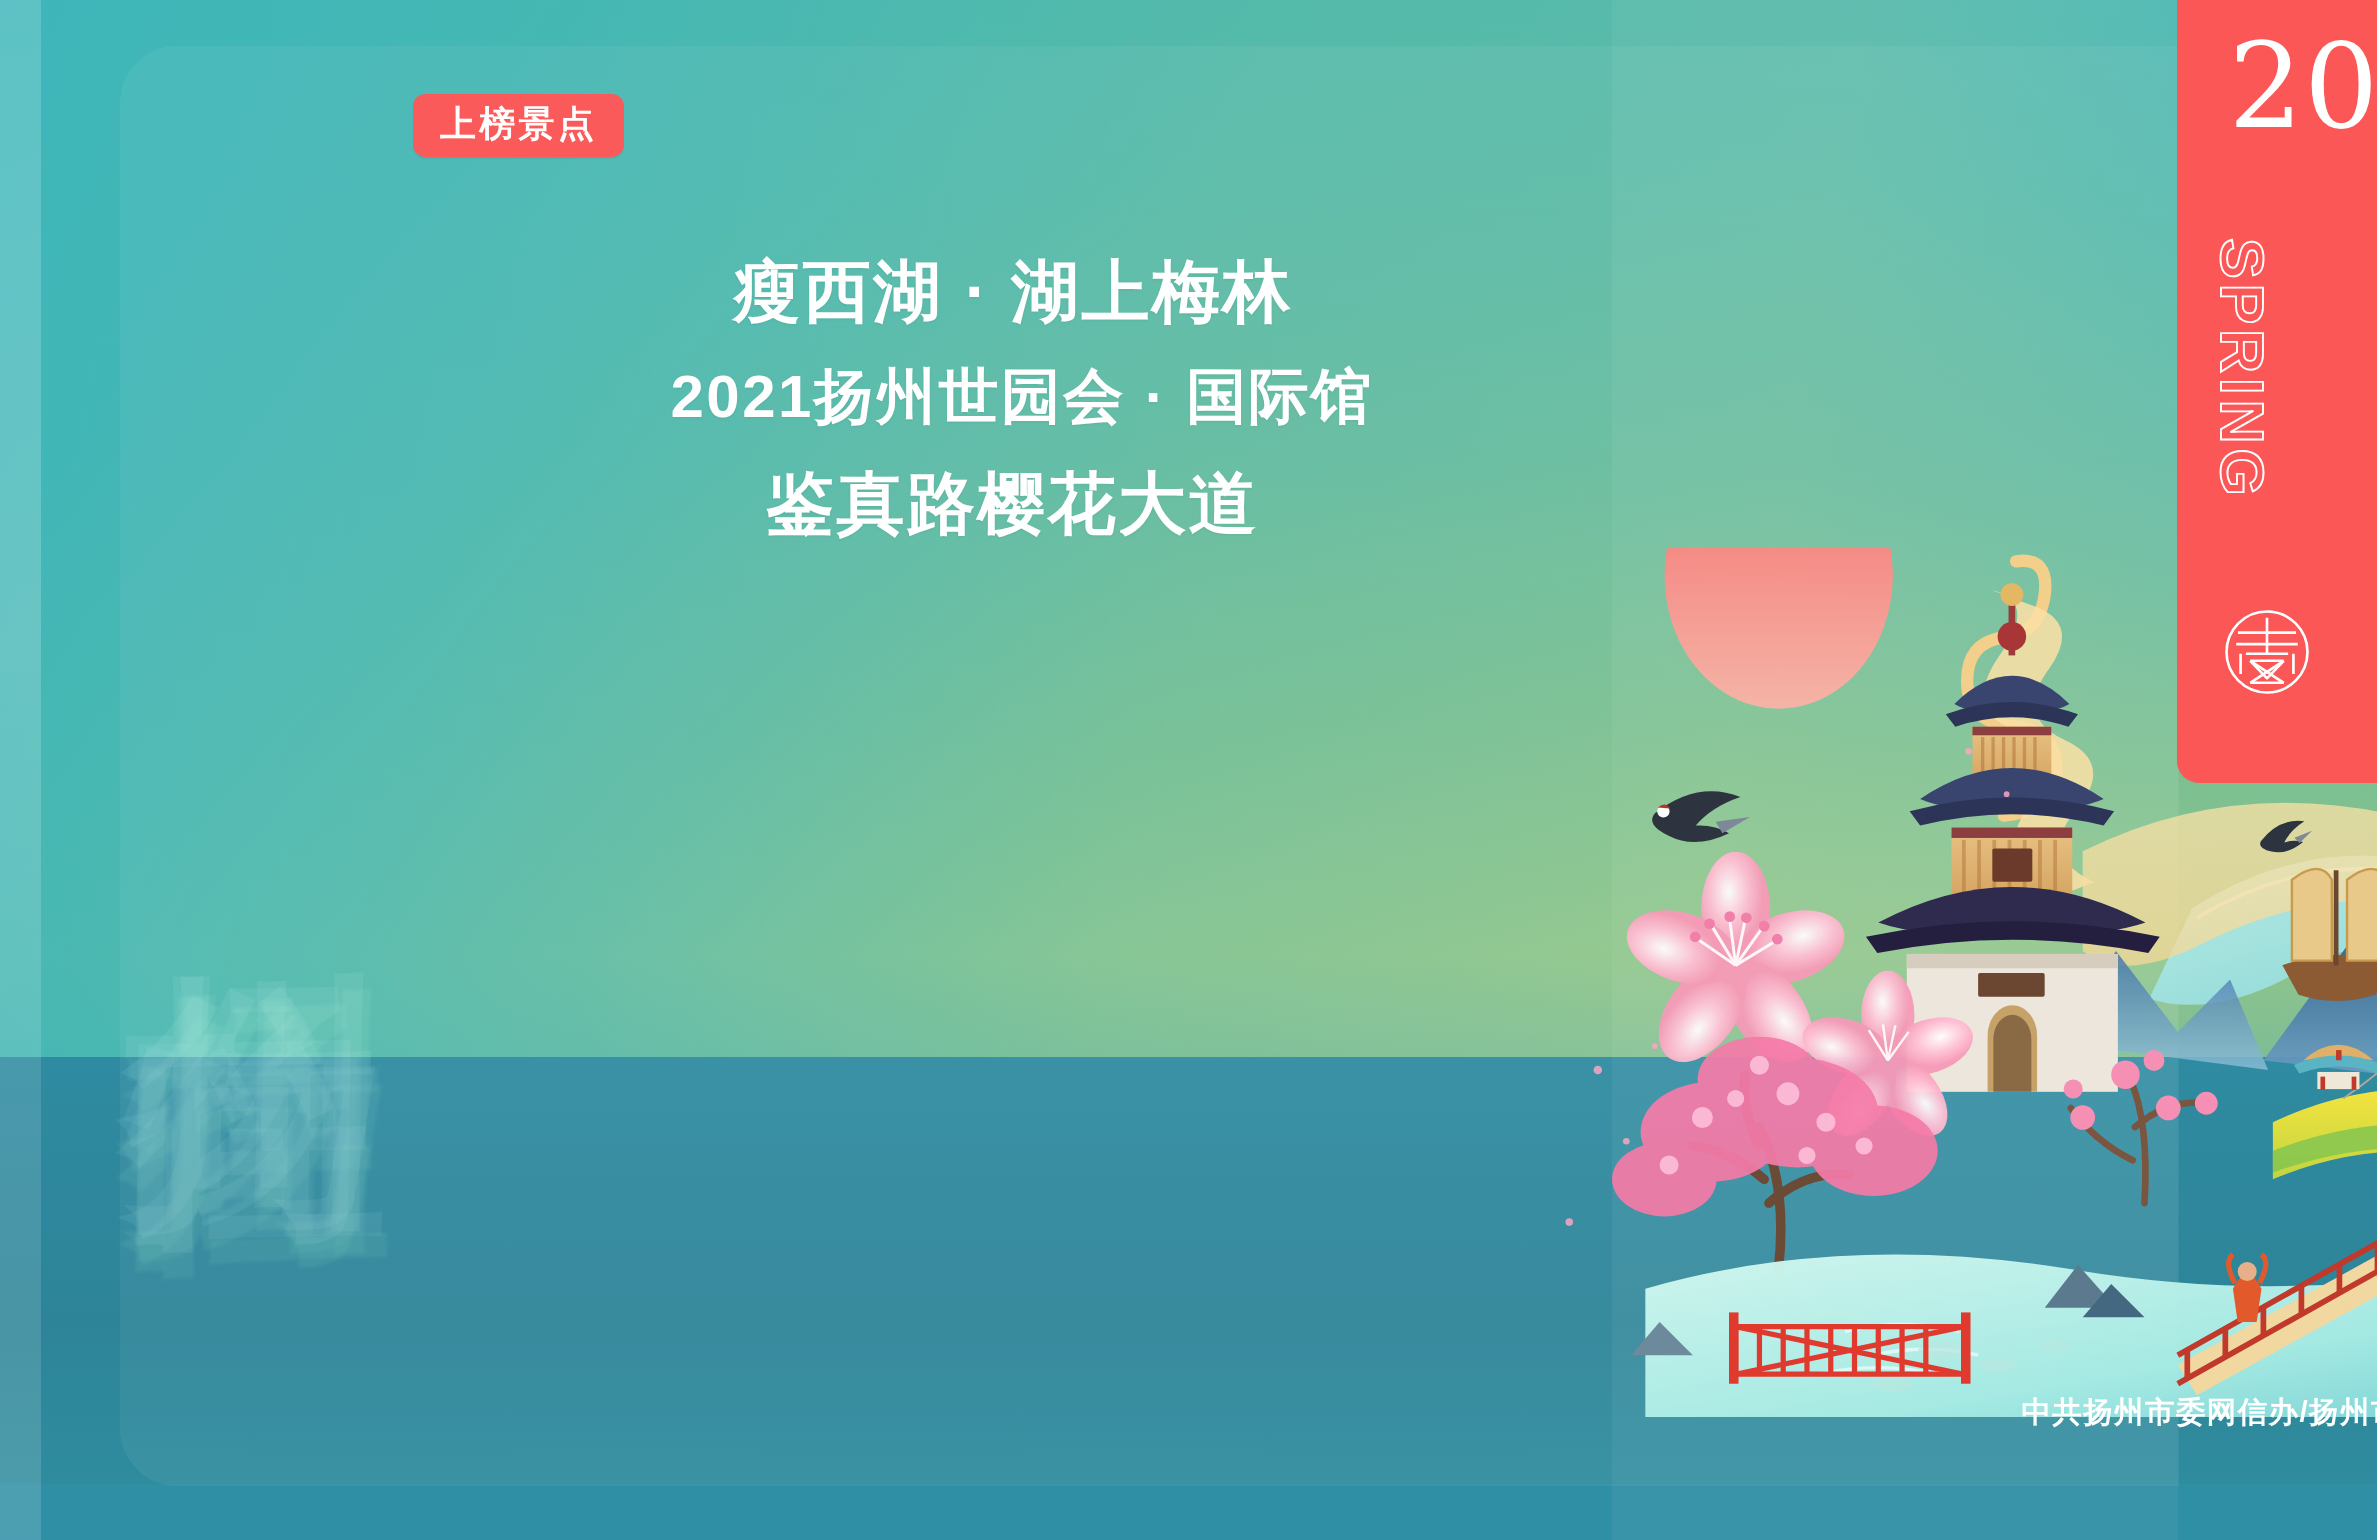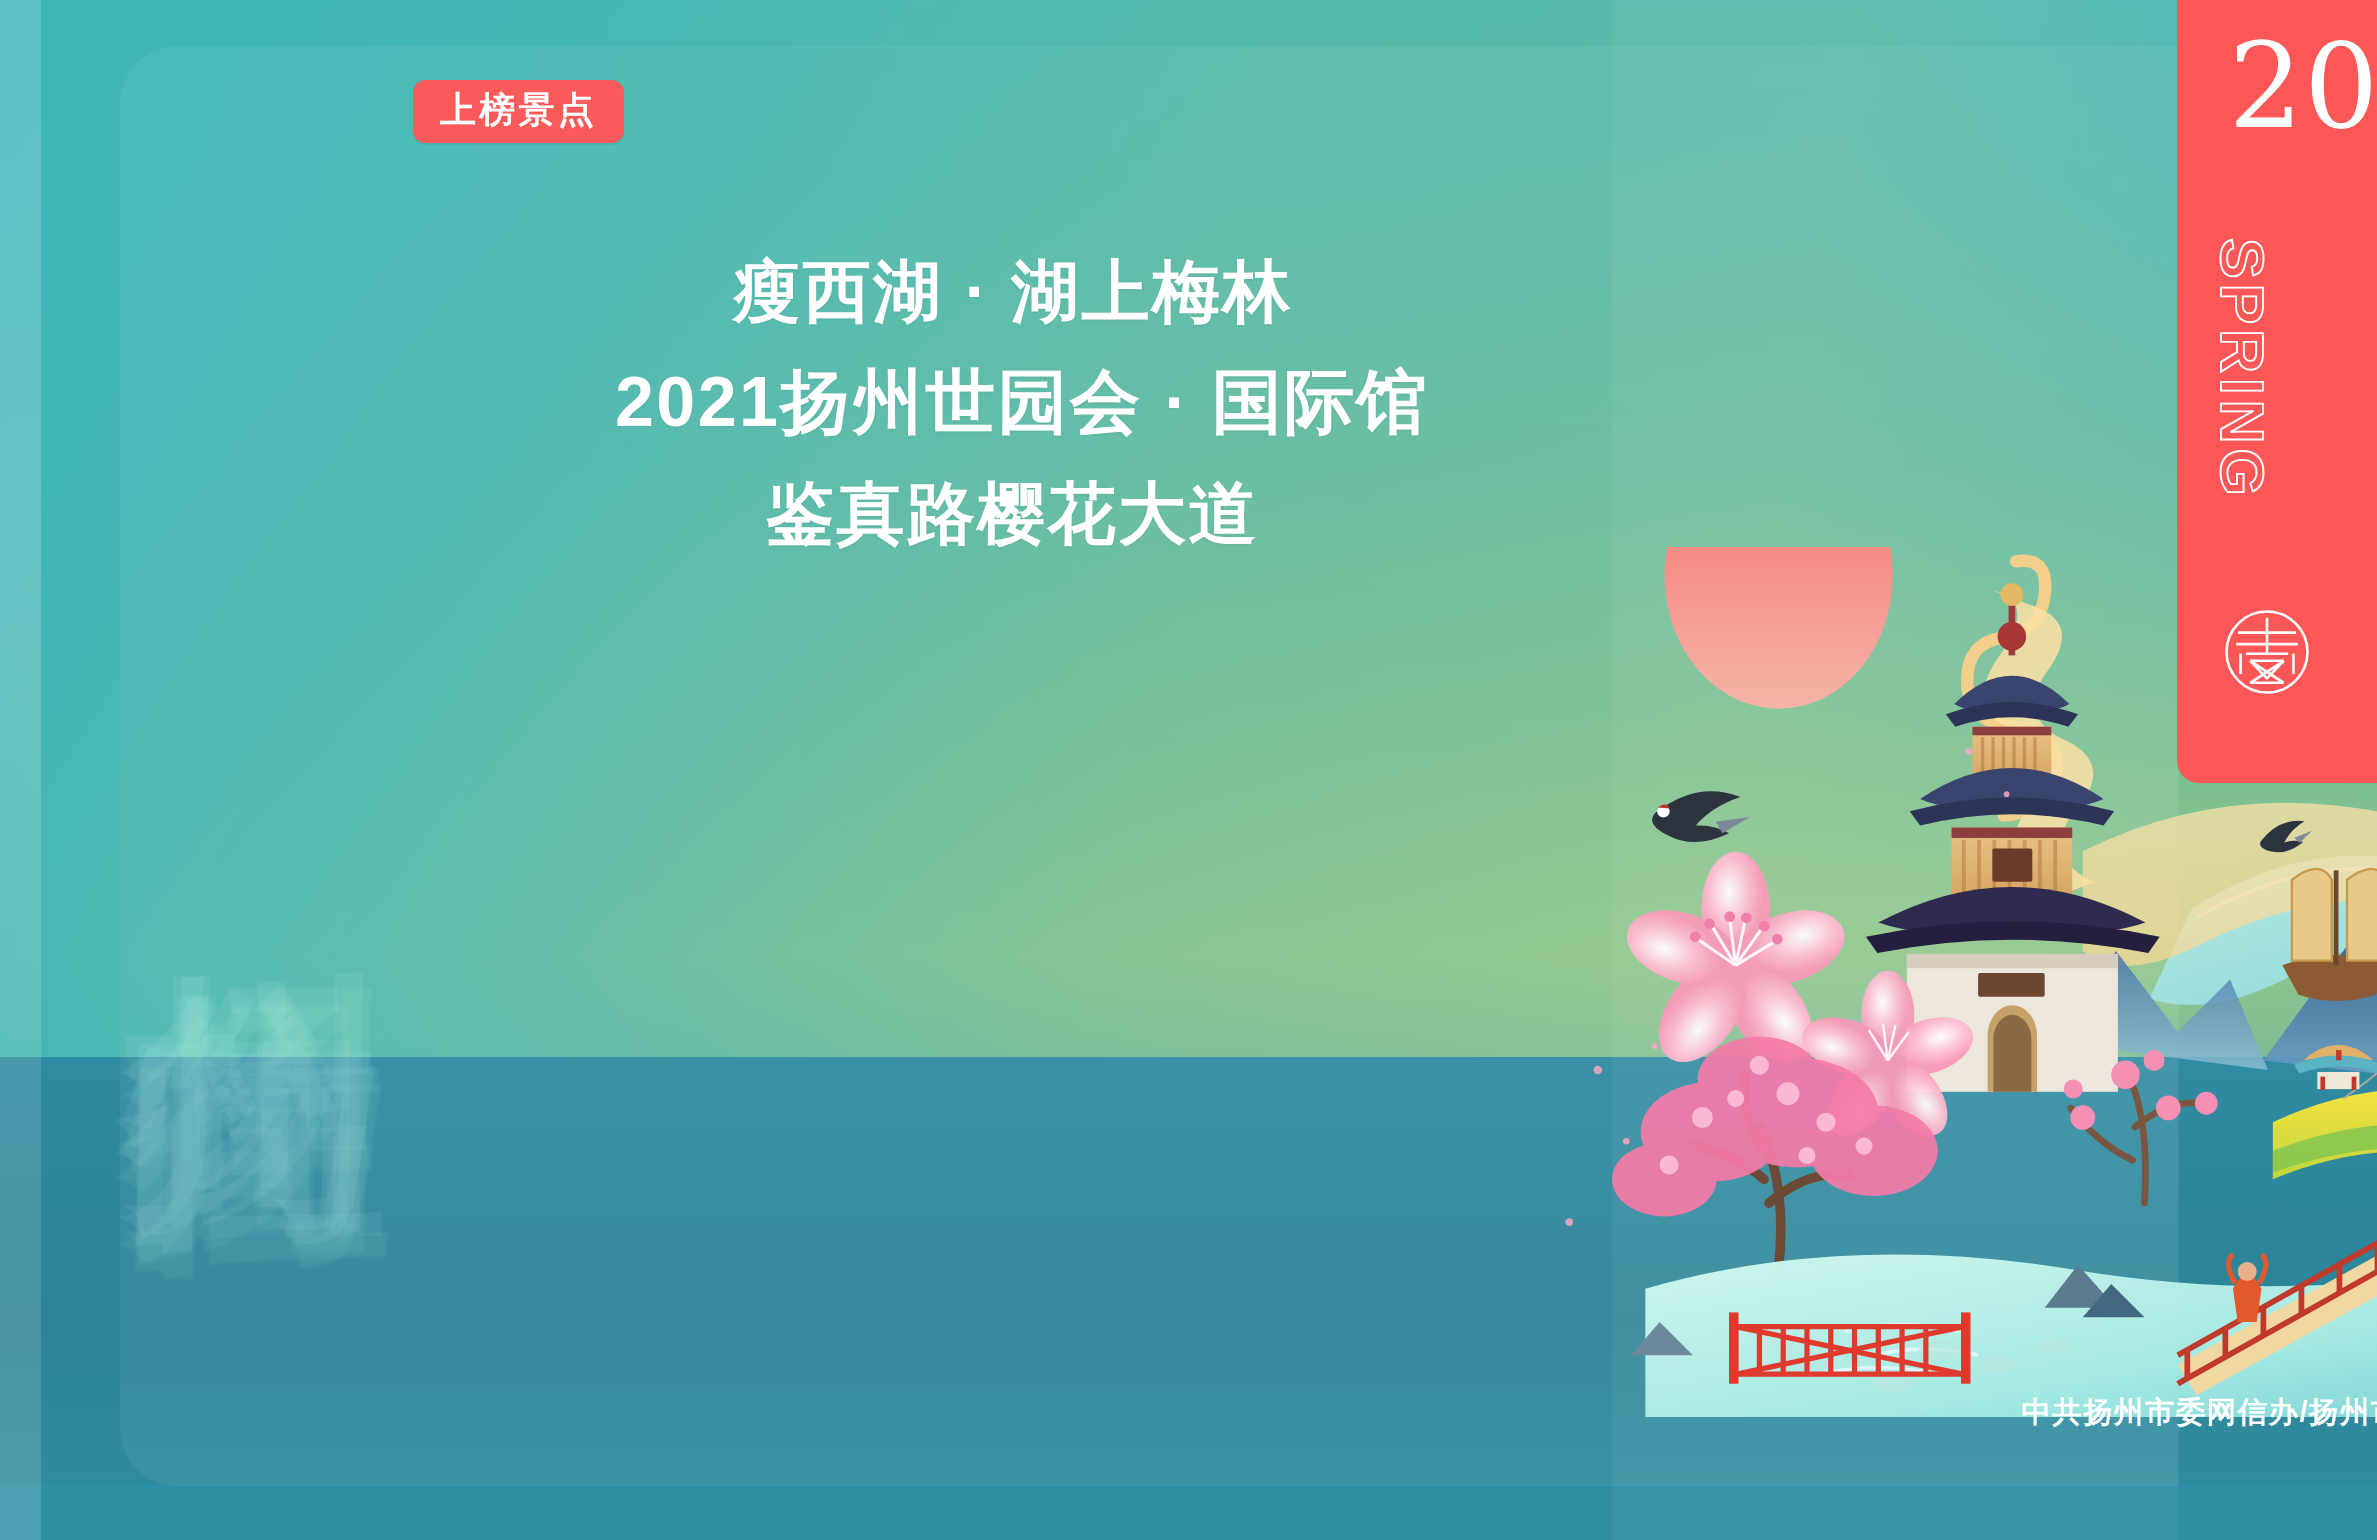--- a/index.html
+++ b/index.html
@@ -92,21 +92,21 @@
   }
   .watermark.w2{
     color:rgba(210,235,180,.22);
     left:27px; top:28.5px;
     transform:rotate(-2.4deg) skewX(-4deg) scale(1.02);
     filter:blur(1.4px);
   }
 
   
   .badge{
-    position:absolute; left:413px; top:80px;
+    position:absolute; left:413px; top:94px;
     padding:12.4px 27px 14.3px;
     background:#fa5a5a;
     border-radius:12.4px;
     color:#fff;
     font-size:36px; font-weight:700;
     letter-spacing:3.3px;
     line-height:1;
     box-shadow:0 1.9px 0 rgba(0,0,0,.05);
   }
 
@@ -119,21 +119,21 @@
   .list-item{
     color:#ffffff;
     font-weight:700;
     font-size:68px;
     line-height:1;
     letter-spacing:2.4px;
     margin-bottom:42px;
     white-space:nowrap;
     text-shadow:0 1px 2.9px rgba(0,0,0,.06);
   }
-  .list-item.lg { font-size:70px;margin-left:19px; }
+  .list-item.lg { font-size:60px;margin-left:19px; }
 
   
   .banner{
     position:absolute;
     left:2177px; top:-28.5px;
     width:405px; height:811px;
     background:#fb5757;
     border-radius:0 0 22px 22px;
     overflow:hidden;
   }

